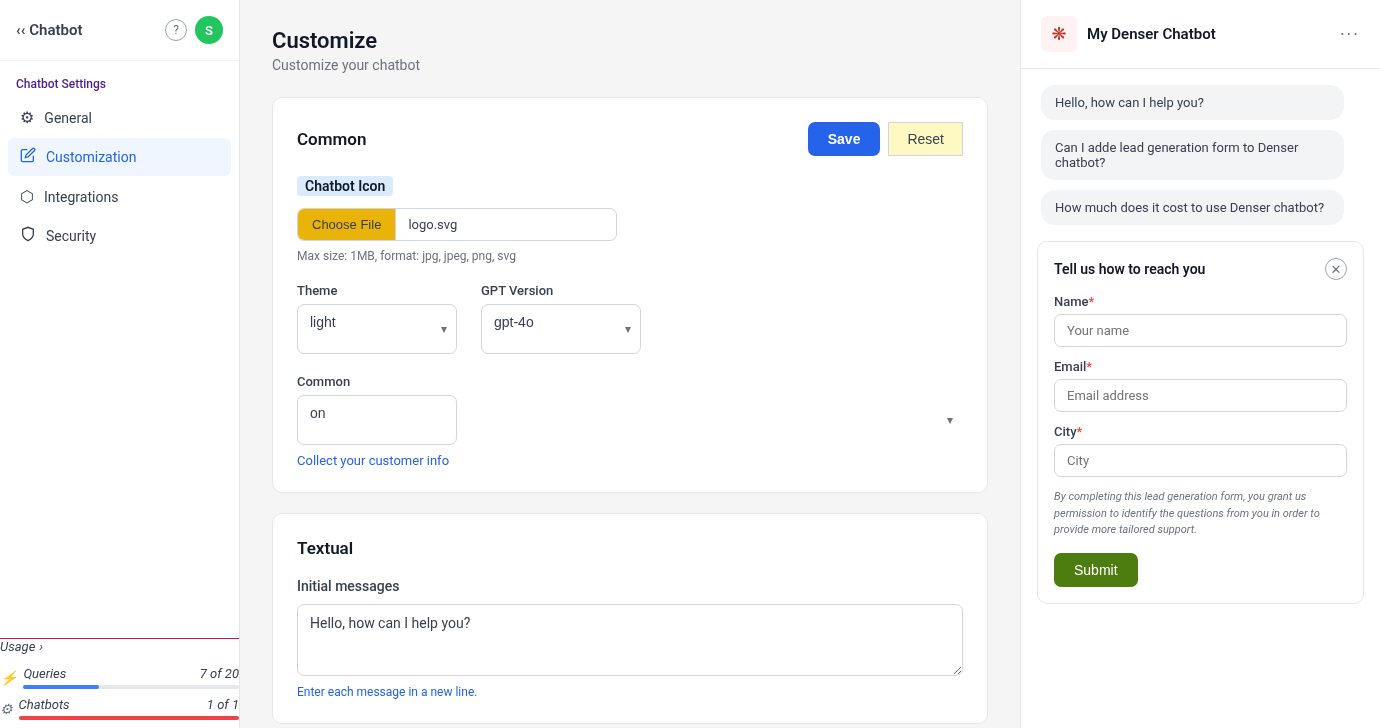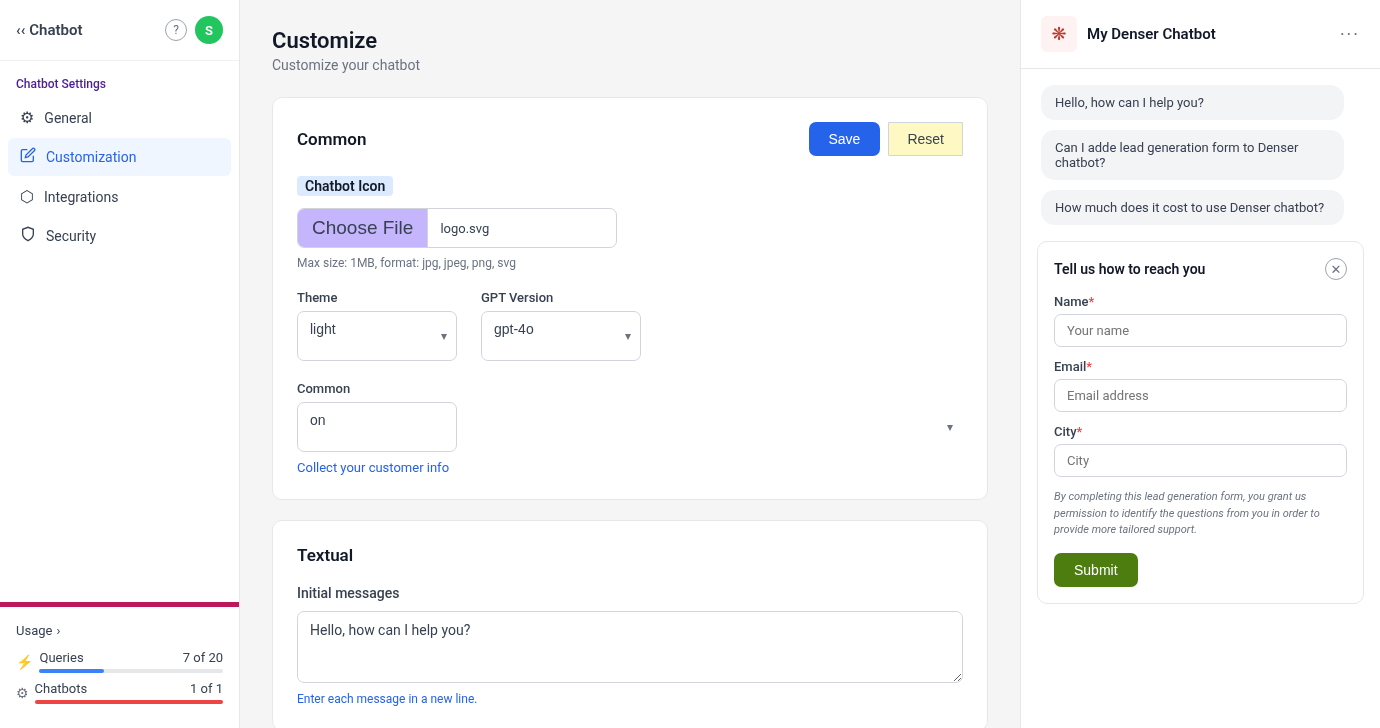--- a/index.html
+++ b/index.html
@@ -78,22 +78,23 @@
       font-size: 14px;
     }
     .sidebar-item.active {
       background: #eff6ff;
       color: #2563eb;
     }
     .sidebar-item .icon { font-size: 16px; color: inherit; }
 
     .sidebar-footer {
       margin-top: auto;
-      border-top: 5px solid #be185d;
-      padding: 16px;
+      border-top: 1px solid #be185d;
+      padding: 0;
+      font-style: italic;
     }
     .usage-label {
       font-size: 13px;
       color: #374151;
       margin-bottom: 12px;
       display: flex;
       align-items: center;
       gap: 4px;
       cursor: pointer;
     }
@@ -150,21 +151,21 @@
     }
     .btn-group { display: flex; gap: 8px; }
 
     .btn-save {
       background: #2563eb;
       color: white;
       border: 2px solid #2563eb;
       padding: 7px 18px;
       border-radius: 7px;
       font-size: 14px;
-      font-weight: 400;
+      font-weight: 700;
       cursor: pointer;
     }
     .btn-reset {
       background: #fef9c3;
       color: #374151;
       border: 1.5px solid #d1d5db;
       padding: 7px 18px;
       border-radius: 1px;
       font-size: 14px;
       font-weight: 500;
@@ -185,25 +186,25 @@
     .file-input-row {
       display: flex;
       align-items: center;
       border: 1px solid #d1d5db;
       border-radius: 7px;
       overflow: hidden;
       width: 320px;
       margin-bottom: 8px;
     }
     .file-choose-btn {
-      background: #c4b5fd;
+      background: #eab308;
       border: none;
       border-right: 1px solid #d1d5db;
       padding: 8px 14px;
-      font-size: 19px;
+      font-size: 13px;
       color: #374151;
       cursor: pointer;
     }
     .file-name {
       padding: 8px 12px;
       font-size: 13px;
       color: #374151;
     }
 
     .file-hint {

